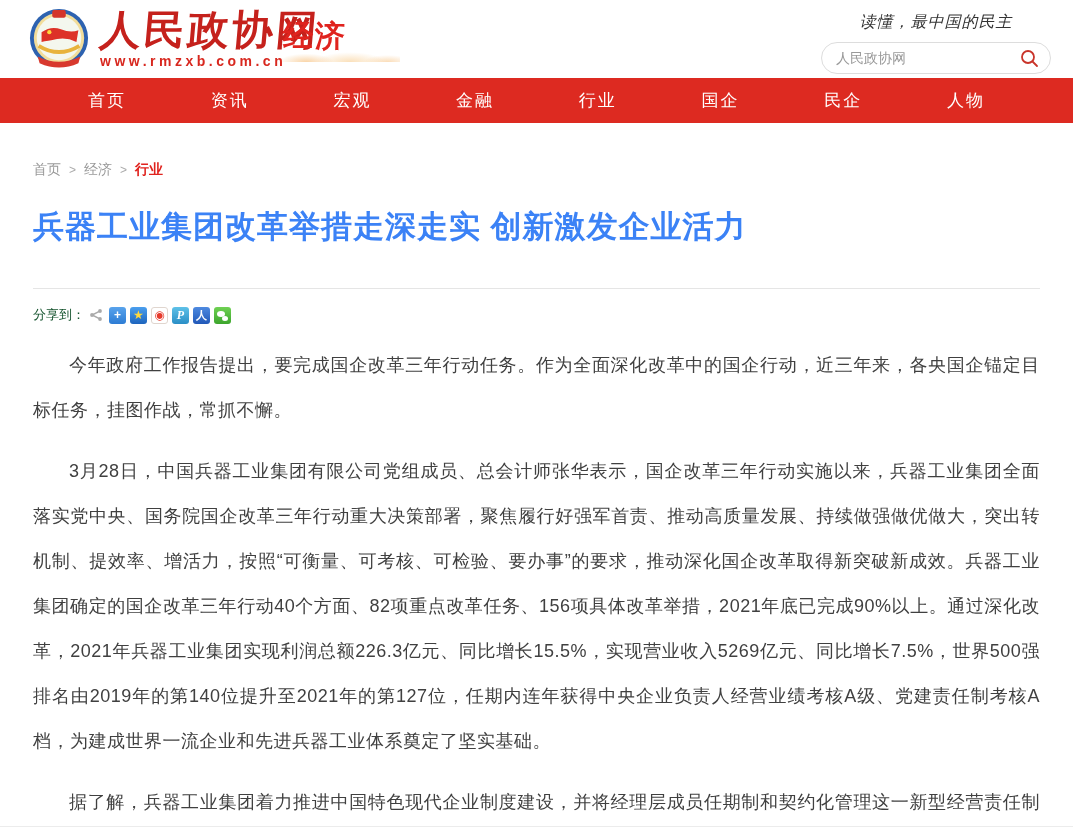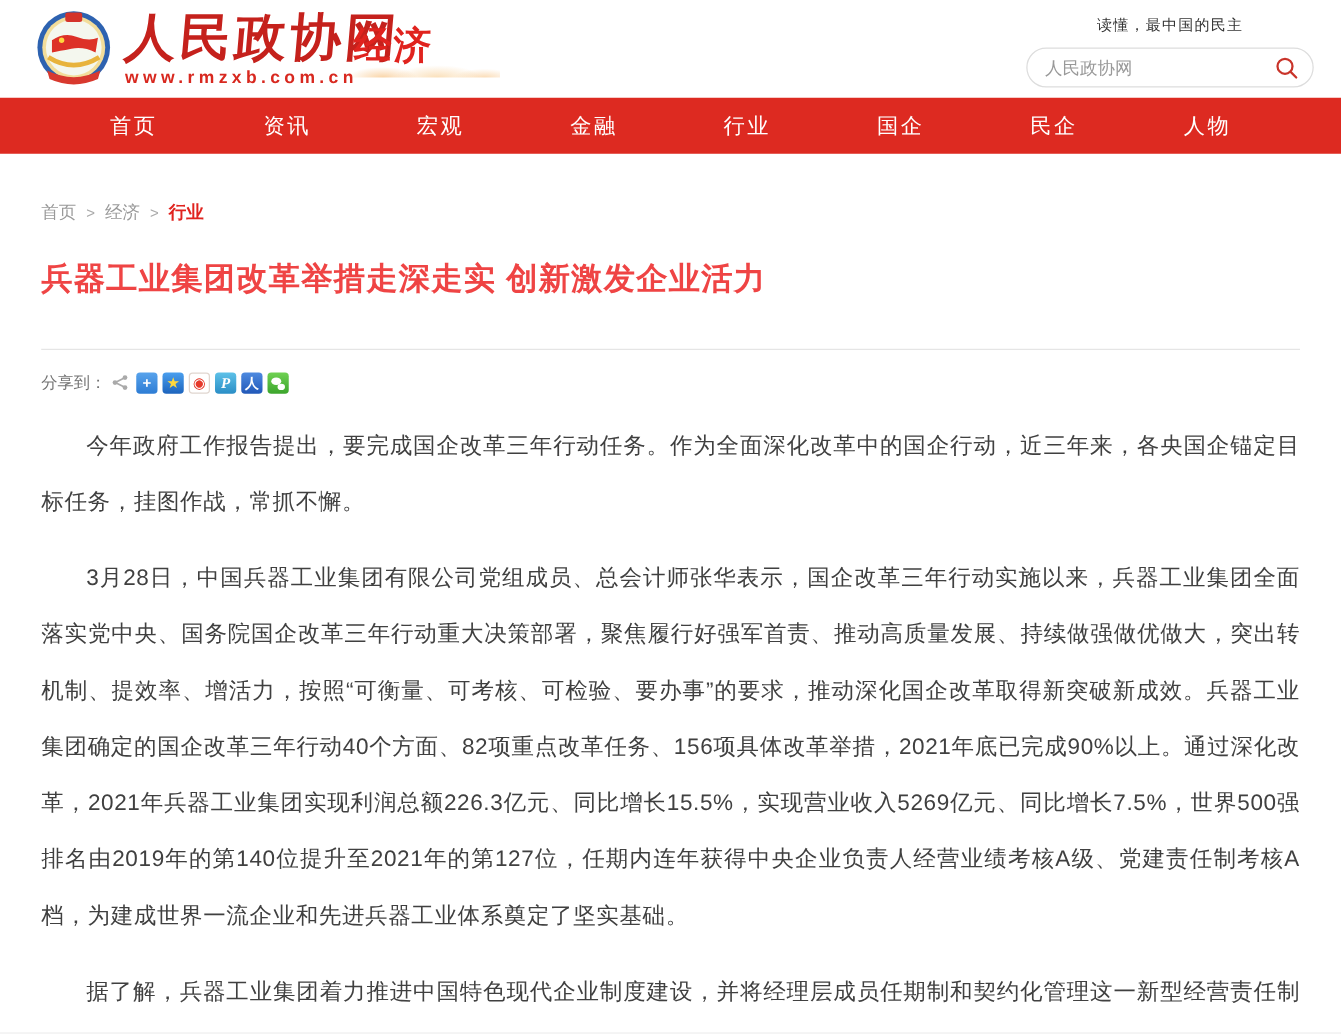--- a/index.html
+++ b/index.html
@@ -23,21 +23,21 @@
   .channel { position:absolute; left:283px; top:16px; }
   .channel-label { font-size:30px; font-weight:bold; color:#e0231e; letter-spacing:2px; position:relative; z-index:2; }
   .channel-deco {
     position:absolute; left:-8px; top:30px; width:125px; height:16px; z-index:1;
     background:
       radial-gradient(ellipse 40px 12px at 25% 100%, rgba(245,178,96,.55), rgba(245,178,96,0) 70%),
       radial-gradient(ellipse 50px 14px at 60% 100%, rgba(247,203,140,.6), rgba(247,203,140,0) 70%),
       radial-gradient(ellipse 35px 10px at 90% 100%, rgba(245,178,96,.45), rgba(245,178,96,0) 70%);
   }
   .header-right { position:absolute; right:22px; top:12px; width:230px; text-align:center; }
-  .slogan { font-size:12px; color:#333; letter-spacing:1px; margin-bottom:9px; }
+  .slogan { font-size:16px; color:#333; letter-spacing:1px; margin-bottom:9px;font-style:italic; }
   .searchbox {
     display:flex; align-items:center; width:230px; height:32px;
     border:1px solid #ddd; border-radius:16px; padding:0 10px 0 14px; background:#fff;
   }
   .searchbox input {
     flex:1; border:none; outline:none; font-size:14px; color:#333;
     font-family:"Liberation Sans","DejaVu Sans",sans-serif; background:transparent;
   }
   .searchbox input::placeholder { color:#999; }
   .search-btn { width:22px; height:22px; display:flex; align-items:center; justify-content:center; cursor:pointer; background:none; border:none; }
@@ -49,29 +49,29 @@
   }
   .nav-item { color:#fff; font-size:17px; letter-spacing:2px; cursor:pointer; text-decoration:none; }
 
   
   .content { padding:0 33px; }
   .breadcrumb { margin-top:38px; font-size:14px; color:#999; display:flex; align-items:center; gap:8px; }
   .crumb { color:#999; cursor:pointer; text-decoration:none; }
   .crumb-sep { color:#aaa; font-size:12px; }
   .crumb-current { color:#e0231e; font-weight:bold; }
 
-  .article-title { margin-top:27px; font-size:25px; font-weight:bold; color:#ef4444; letter-spacing:1px; }
+  .article-title { margin-top:27px; font-size:31px; font-weight:bold; color:#3b82f6; letter-spacing:1px; }
 
   .title-divider { margin-top:40px; border:none; border-top:1px solid #e5e5e5; height:0; }
 
   .meta-row { margin-top:16px; display:flex; align-items:center; justify-content:space-between; height:20px; }
   .meta-left { font-size:13px; color:#999; }
   .meta-sep { margin:0 10px; color:#ccc; }
   .share-area { display:flex; align-items:center; }
-  .share-label { font-size:13px; color:#737373; margin-right:2px; }
+  .share-label { font-size:13px; color:#14532d; margin-right:2px; }
   .share-link-ico { margin:0 2px; cursor:pointer; display:flex; align-items:center; }
   .share-ico {
     width:17px; height:17px; border-radius:3px; margin-left:4px;
     display:inline-flex; align-items:center; justify-content:center;
     font-size:12px; font-weight:bold; color:#fff; cursor:pointer; position:relative;
   }
   .ico-plus   { background:linear-gradient(#58a3ec,#2d7cd4); }
   .ico-qzone  { background:linear-gradient(#4a9fee,#1d64bd); color:#ffd83d; font-size:12px; }
   .ico-weibo  { background:#fff; border:1px solid #e0d6cf; color:#e6392b; font-size:12px; }
   .ico-p      { background:linear-gradient(#5ec1e8,#2a8ec6); font-style:italic; font-family:"Liberation Serif",serif; }

